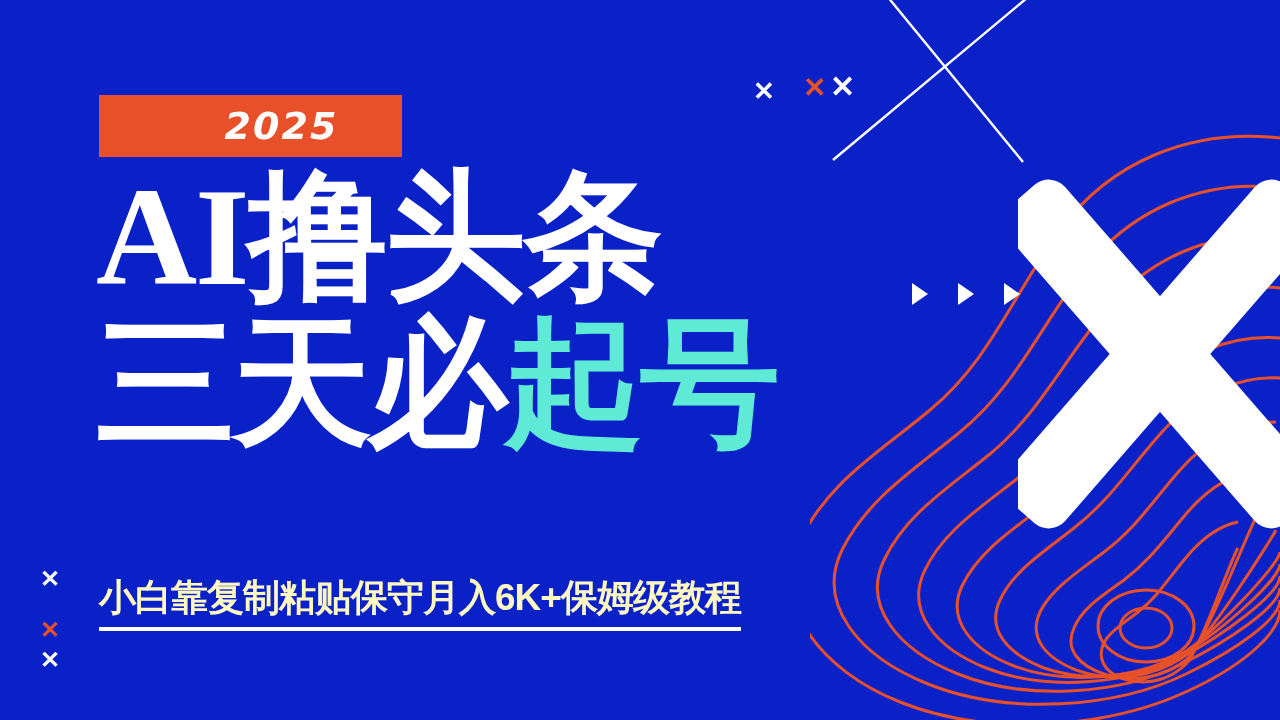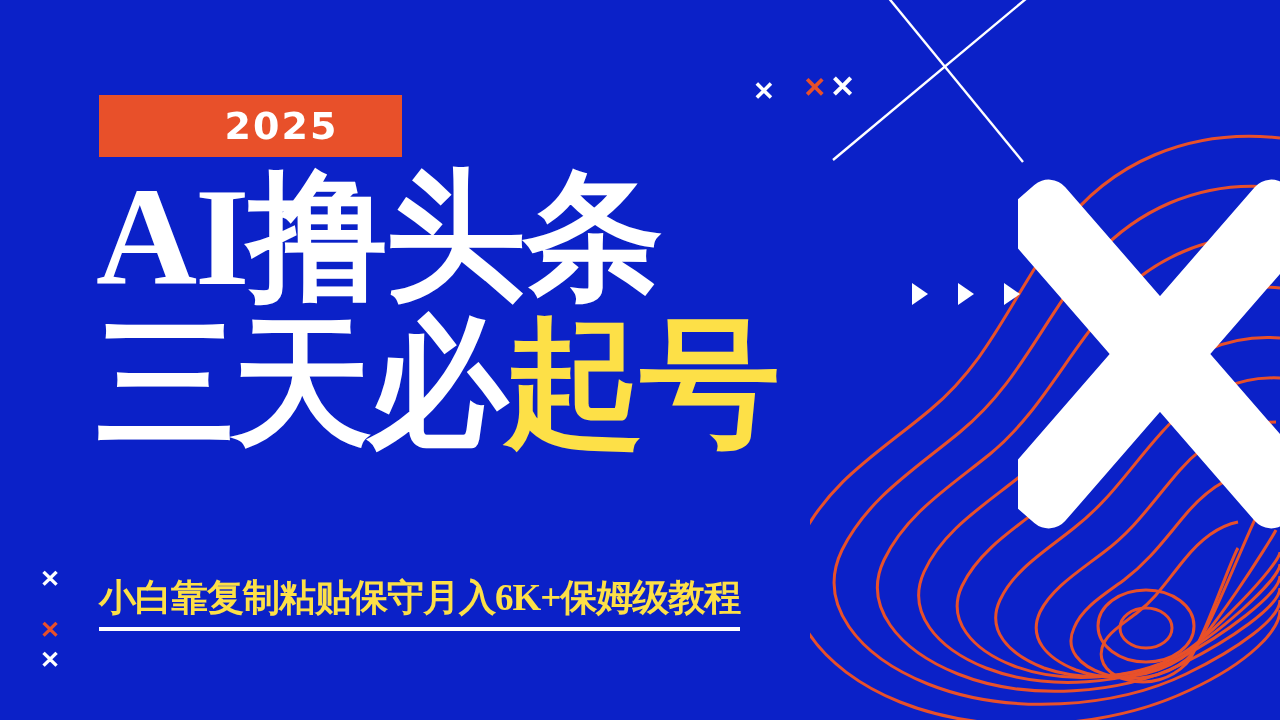--- a/index.html
+++ b/index.html
@@ -85,20 +85,21 @@
     left: 99px;
     top: 95px;
     width: 303px;
     height: 62px;
     background: #E8502A;
     display: flex;
     align-items: center;
     justify-content: center;
     padding-left: 62px;
     box-sizing: border-box;
+    font-style: italic;
   }
   .year-badge span {
     color: #FFFFFF;
     font-size: 38px;
     font-weight: 700;
     letter-spacing: 2px;
     font-family: "DejaVu Sans", sans-serif;
   }
 
   .headline {
@@ -112,34 +113,34 @@
     letter-spacing: -2px;
     white-space: nowrap;
     font-family: Liberation Serif, serif;
   }
   .headline .line1 { display: block; }
   .headline .line2 {
     display: block;
     margin-top: 10px;
     letter-spacing: -4px;
   }
-  .headline .accent { color: #fde047; }
+  .headline .accent { color: #5eead4; }
 
   .subtitle {
     position: absolute;
     left: 99px;
     top: 573px;
-    color: #fde047;
+    color: #fef9c3;
     font-size: 37px;
     font-weight: 700;
     letter-spacing: -1px;
     white-space: nowrap;
     border-bottom: 4px solid #FFFFFF;
     padding-bottom: 4px;
-    font-family: Liberation Serif, serif;
+    font-family: Liberation Sans, sans-serif;
   }
 </style>
 </head>
 <body>
 
 <div id="poster">
 
   <div class="deco-layer">
 
     <svg class="contour-svg" viewBox="0 0 470 620">

